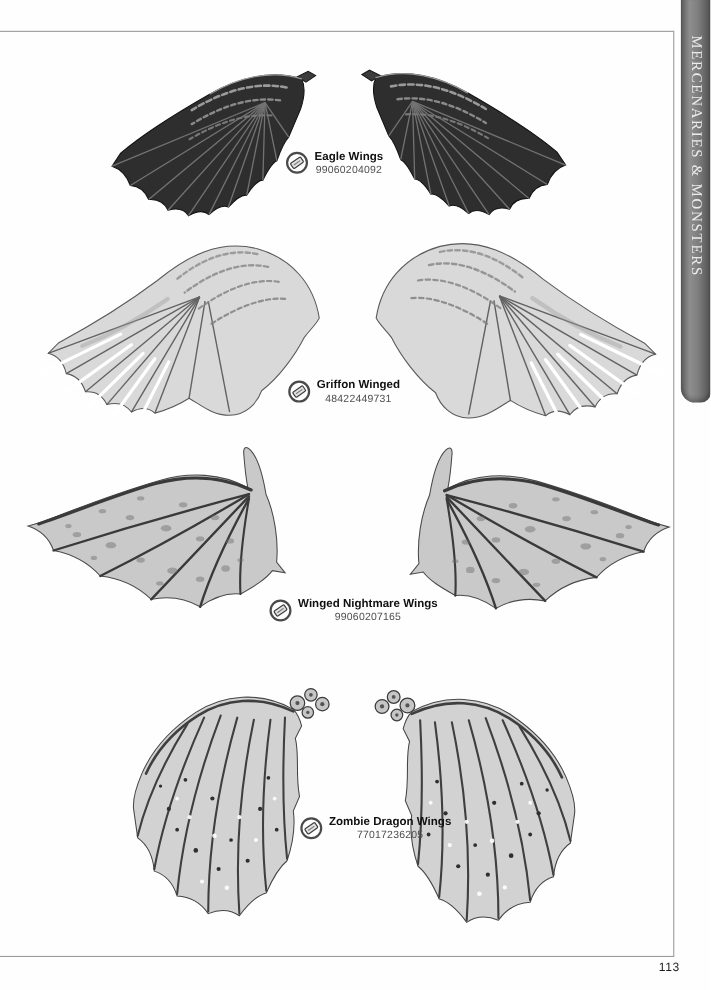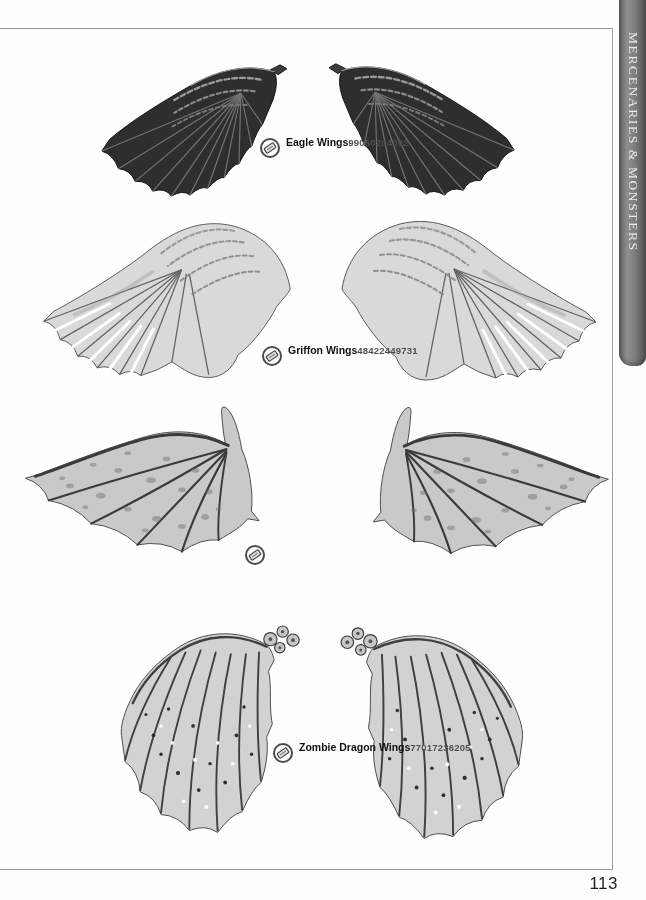--- a/index.html
+++ b/index.html
@@ -38,36 +38,36 @@
     white-space:nowrap;
   }
   
   .product-label{
     position:absolute;
     display:flex;
     align-items:flex-start;
     gap:5px;
   }
   .bit-icon{width:22px;height:22px;flex:0 0 auto;margin-top:1px;}
-  .label-col{display:flex;flex-direction:row;align-items:center;}
+  .label-col{display:flex;flex-direction:column;align-items:center;}
   .product-name{
     font-size:10.5px;font-weight:bold;color:#101010;
     line-height:12px;white-space:nowrap;
   }
   .product-code{
     font-size:9.5px;color:#4e4e4e;line-height:11px;
-    margin-top:1px;letter-spacing:.2px;font-weight:bold;
+    margin-top:1px;letter-spacing:.2px;
   }
   .wing{position:absolute;}
   .wing svg{width:100%;height:100%;display:block;}
   .wing.mirror svg{transform:scaleX(-1);}
   .page-number{
     position:absolute;
     top:874px;right:28px;
-    font-size:17px;color:#1e1e1e;letter-spacing:.5px;
+    font-size:11px;color:#1e1e1e;letter-spacing:.5px;
   }
   .hidden-defs{position:absolute;width:0;height:0;overflow:hidden;}
 </style>
 </head>
 <body>
 
 <svg class="hidden-defs" aria-hidden="true">
   <defs>
 
     <g id="bit-icon">
@@ -263,39 +263,43 @@
   <div class="wing mirror" style="left:334px;top:210px;width:270px;height:172px">
     <svg viewBox="0 0 270 170">
         <use href="#griffon-wing"></use>
       </svg>
   </div>
   <div class="product-label" style="left:261px;top:344px">
     <svg class="bit-icon" viewBox="0 0 22 22">
         <use href="#bit-icon"></use>
       </svg>
     <div class="label-col">
-      <span class="product-name">Griffon Wings</span>
+      <span class="product-name">Griffon Winged</span>
       <span class="product-code">48422449731</span>
     </div>
   </div>
 
   <div class="wing" style="left:12px;top:402px;width:280px;height:166px">
     <svg viewBox="0 0 290 170">
         <use href="#nightmare-wing"></use>
       </svg>
   </div>
   <div class="wing mirror" style="left:340px;top:400px;width:282px;height:172px">
     <svg viewBox="0 0 290 170">
         <use href="#nightmare-wing"></use>
       </svg>
   </div>
   <div class="product-label" style="left:244px;top:543px">
     <svg class="bit-icon" viewBox="0 0 22 22">
         <use href="#bit-icon"></use>
       </svg>
+    <div class="label-col">
+      <span class="product-name">Winged Nightmare Wings</span>
+      <span class="product-code">99060207165</span>
+    </div>
   </div>
 
   <div class="wing" style="left:112px;top:618px;width:198px;height:230px">
     <svg viewBox="0 0 210 235">
         <use href="#zombie-wing"></use>
       </svg>
   </div>
   <div class="wing mirror" style="left:330px;top:616px;width:202px;height:242px">
     <svg viewBox="0 0 210 235">
         <use href="#zombie-wing"></use>

